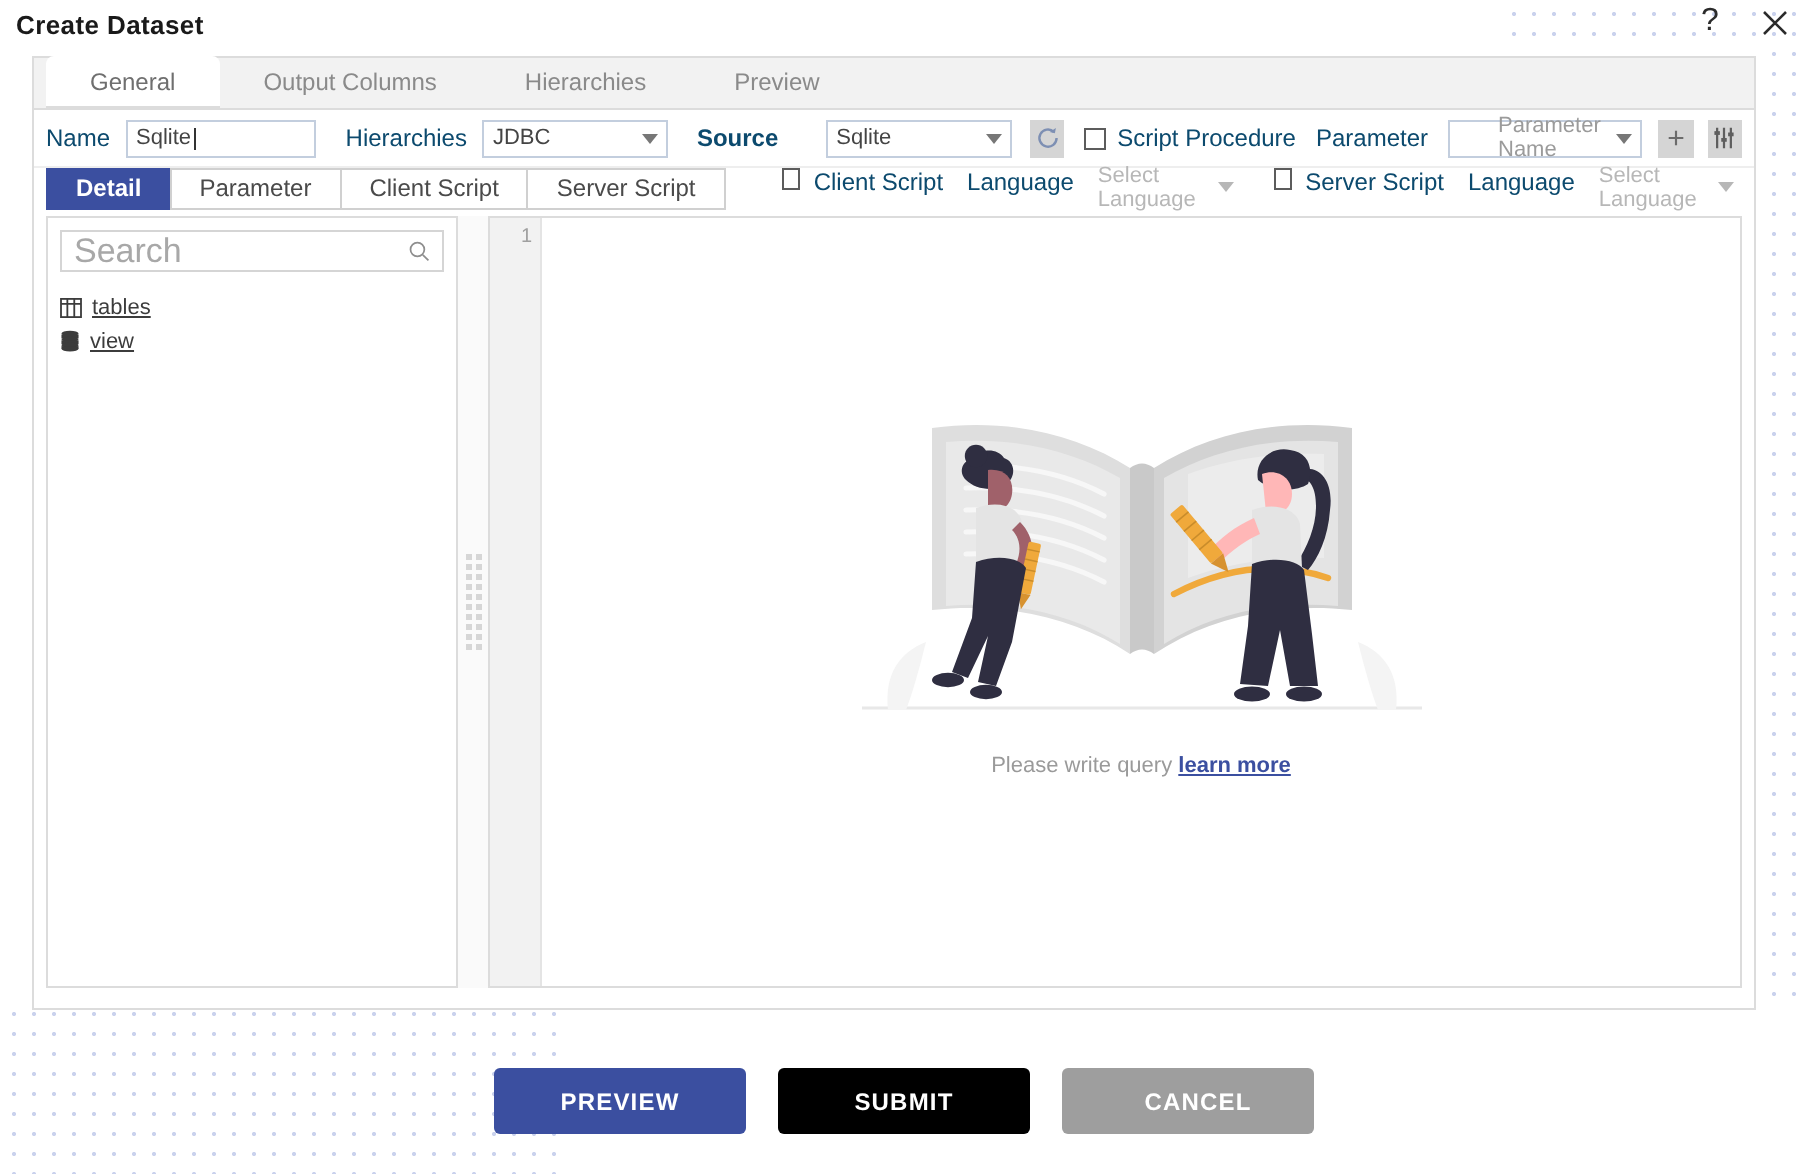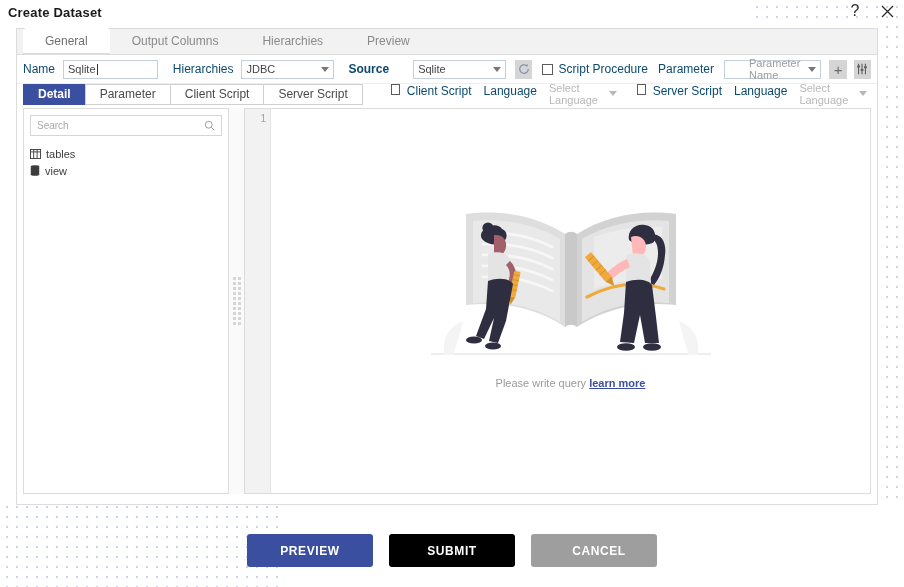--- a/index.html
+++ b/index.html
@@ -113,23 +113,23 @@
     display:flex;height:392px;padding:0 6px 6px 6px;box-sizing:border-box;
   }
   .left{
     width:206px;border:1px solid #dcdcdc;background:#fff;
     box-sizing:border-box;padding:6px;position:relative;
   }
   .search{
     height:21px;border:1px solid #d5d5d5;display:flex;align-items:center;
     padding:0 6px;box-sizing:border-box;
   }
-  .search span{flex:1;font-size:10px;color:#a8a8a8;}
+  .search span{flex:1;font-size:17px;color:#a8a8a8;}
   .tree{margin-top:9px;}
-  .titem{display:flex;align-items:center;gap:5px;height:17px;font-size:11px;color:#3c3c3c;cursor:pointer;}
+  .titem{display:flex;align-items:center;gap:5px;height:17px;font-size:11px;color:#3c3c3c;cursor:pointer;text-decoration:underline;}
 
   .splitter{
     width:15px;display:flex;align-items:center;justify-content:center;
     background:#fafafa;cursor:col-resize;
   }
   .grip{display:grid;grid-template-columns:3px 3px;gap:2px;}
   .grip i{width:3px;height:3px;background:#d6d6d6;display:block;}
 
   .right{
     flex:1;border:1px solid #dcdcdc;background:#fff;display:flex;

